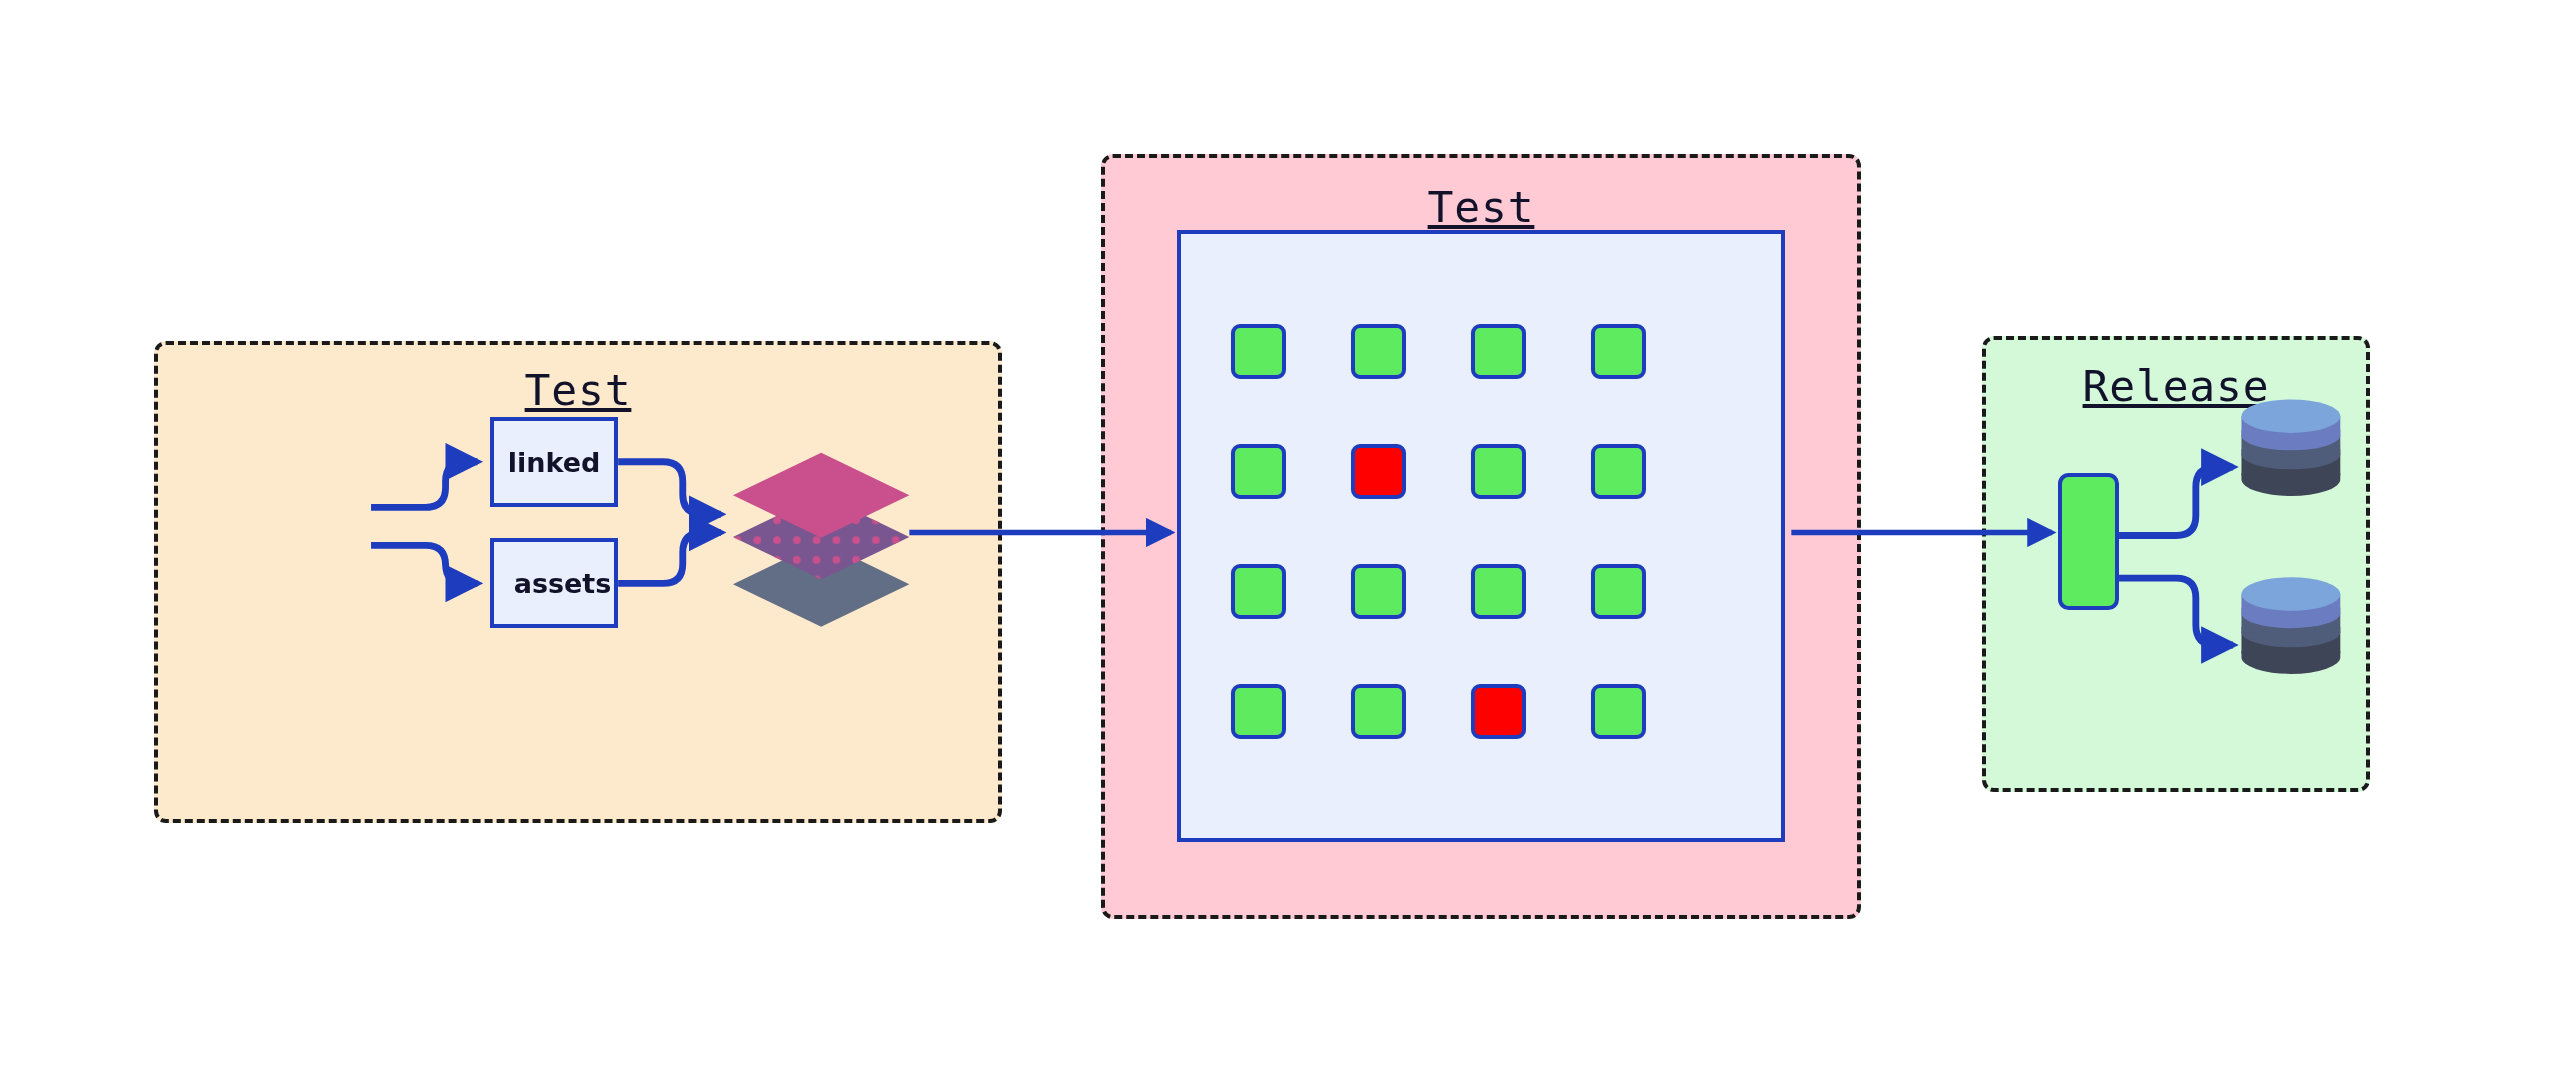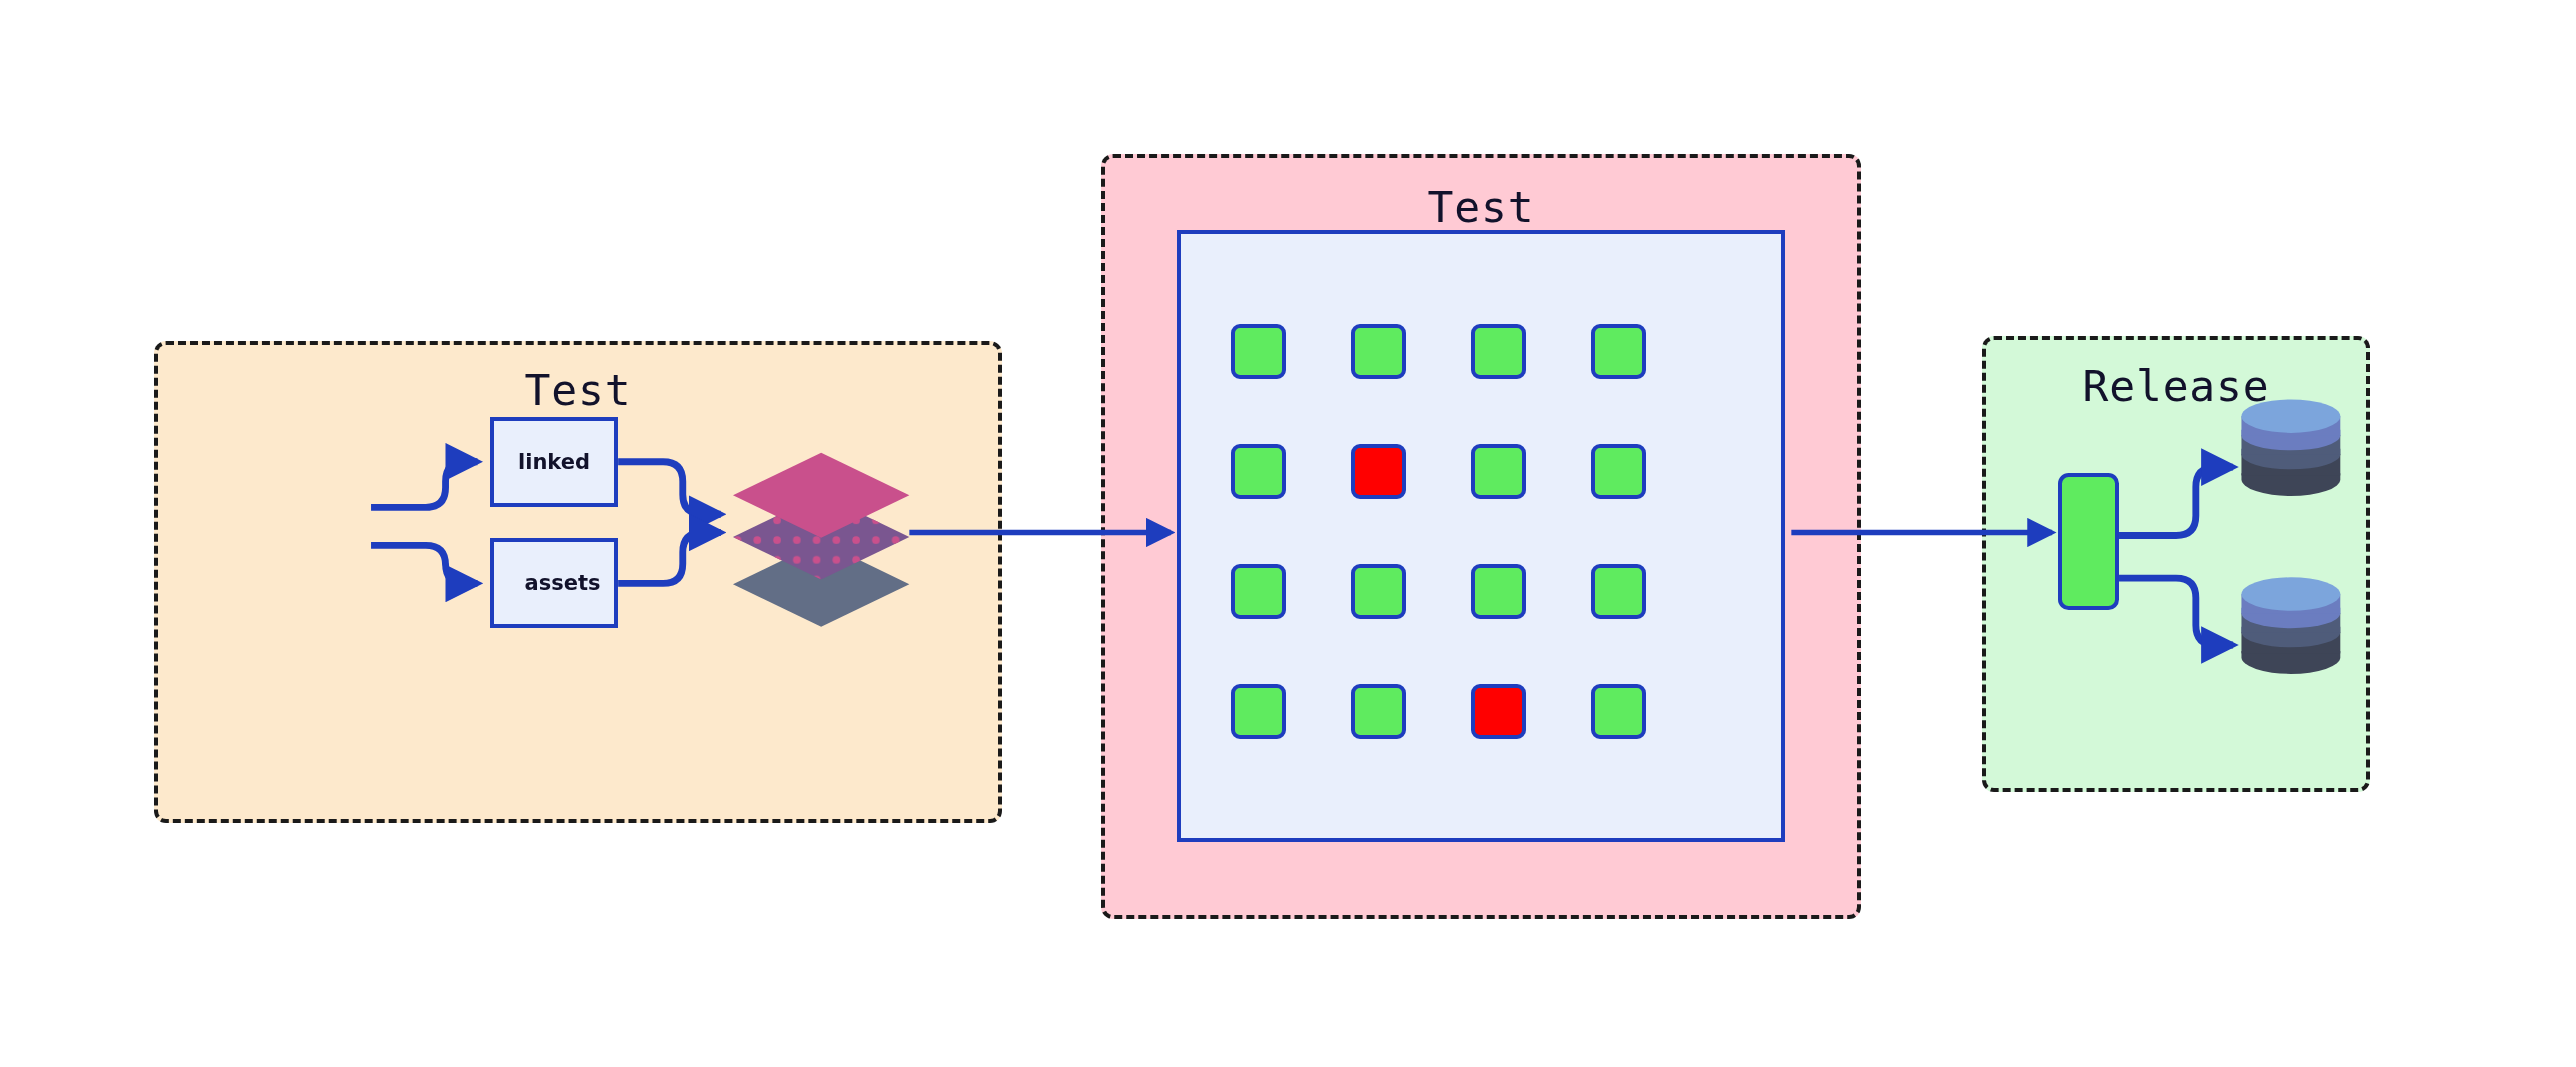--- a/index.html
+++ b/index.html
@@ -33,20 +33,21 @@
     position: absolute;
     left: 0;
     width: 100%;
     text-align: center;
     font-family: "DejaVu Sans Mono", monospace;
     font-size: 43px;
     font-weight: 400;
     color: #12122b;
     letter-spacing: 0.8px;
     white-space: nowrap;
+    text-decoration: underline;
   }
 
   #cluster-build {
     left: 154px; top: 341px;
     width: 848px; height: 482px;
     background: #fde9cc;
   }
   #cluster-build .cluster-title { top: 20px; }
 
   #cluster-test {
@@ -67,21 +68,21 @@
   .node-box {
     position: absolute;
     background: #e9effc;
     border: 4.6px solid #1e3dbe;
     box-sizing: border-box;
     display: flex;
     align-items: center;
     justify-content: center;
     font-family: "DejaVu Sans", sans-serif;
     font-weight: bold;
-    font-size: 21px;
+    font-size: 27px;
     color: #12122b;
   }
 
   #node-source { left: 228px; top: 471px;  width: 143px; height: 93px; }
   #node-linked { left: 490px; top: 417px;  width: 128px; height: 90px; }
   #node-assets { left: 490px; top: 538px;  width: 128px; height: 90px; padding-left: 17px; }
 
   
   #test-panel {
     position: absolute;

